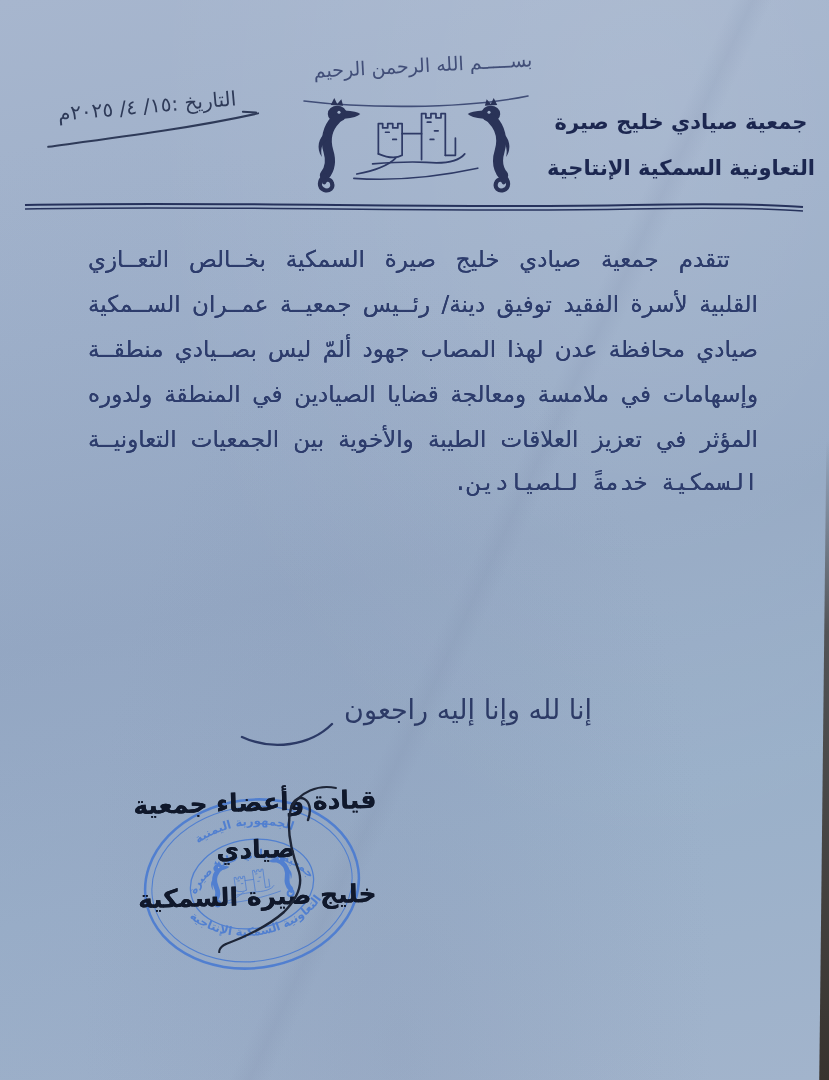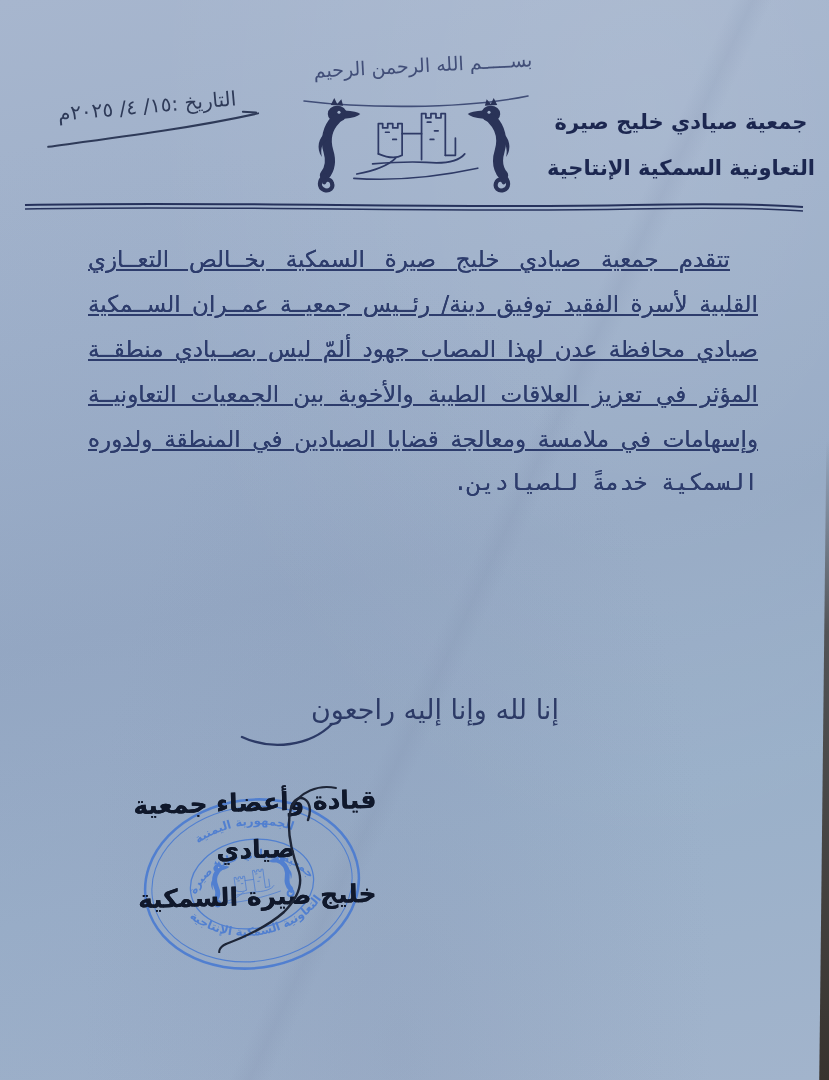--- a/index.html
+++ b/index.html
@@ -31,25 +31,25 @@
   .date-block{
     position:absolute;left:34px;top:94px;width:228px;transform:rotate(-5deg);
     font-size:20px;color:#2e3a58;text-align:center;white-space:nowrap;
   }
   .rule{position:absolute;left:22px;top:199px;}
   .body-text{
     position:absolute;left:88px;top:237px;width:670px;
     font-size:23px;line-height:45px;color:#2d3c6c;text-shadow:0 0 .4px #2d3c6c;
   }
   .line{text-align:right;}
-  .line.full{text-align-last:justify;text-decoration:underline;}
+  .line.full{text-align-last:justify;}
   .line.short{text-align-last:right;font-family:Liberation Mono, monospace;}
   .line.indent{padding-right:28px;}
   .closing{
-    position:absolute;left:311px;top:694px;width:260px;text-align:left;
+    position:absolute;left:332px;top:694px;width:260px;text-align:right;
     font-size:27px;color:#2c3a66;white-space:nowrap;
   }
   .closing-swash{position:absolute;left:238px;top:720px;}
   .signature{
     position:absolute;left:98px;top:779px;width:316px;text-align:center;z-index:3;
     font-weight:bold;font-size:25px;line-height:47px;color:#10182b;
     transform:rotate(-1.5deg);text-shadow:0 0 .5px #10182b;
   }
   .stamp{position:absolute;left:136px;top:791px;transform:rotate(-8deg);z-index:2;}
   .scrawl{position:absolute;left:196px;top:778px;z-index:4;}
@@ -110,22 +110,22 @@
 
   <svg class="rule" width="784" height="16">
     <path d="M3,6 C200,2 430,10 610,6 C700,4 760,6 781,8" fill="none" stroke="#26325c" stroke-width="2"></path>
     <path d="M3,10 C200,6 430,14 610,10 C700,8 760,10 781,12" fill="none" stroke="#26325c" stroke-width="1.5"></path>
   </svg>
 
   <div class="body-text">
     <div class="line full indent">تتقدم جمعية صيادي خليج صيرة السمكية بخــالص التعــازي</div>
     <div class="line full">القلبية لأسرة الفقيد توفيق دينة/ رئــيس جمعيــة عمــران الســمكية</div>
     <div class="line full">صيادي محافظة عدن لهذا المصاب جهود ألمّ ليس بصــيادي منطقــة</div>
+    <div class="line full">وإسهامات في ملامسة ومعالجة قضايا الصيادين في المنطقة ولدوره</div>
     <div class="line full">المؤثر في تعزيز العلاقات الطيبة والأخوية بين الجمعيات التعاونيــة</div>
-    <div class="line full">وإسهامات في ملامسة ومعالجة قضايا الصيادين في المنطقة ولدوره</div>
     <div class="line short">السمكية خدمةً للصيادين.</div>
   </div>
 
   <div class="closing">إنا لله وإنا إليه راجعون</div>
   <svg class="closing-swash" width="100" height="36">
     <path d="M94,4 C72,26 34,31 4,17" fill="none" stroke="#2c3a66" stroke-width="2.4" stroke-linecap="round"></path>
   </svg>
 
   <svg class="stamp" width="232" height="186" viewBox="0 0 240 190">
     <g style="color:#4679d2" opacity="0.86">

